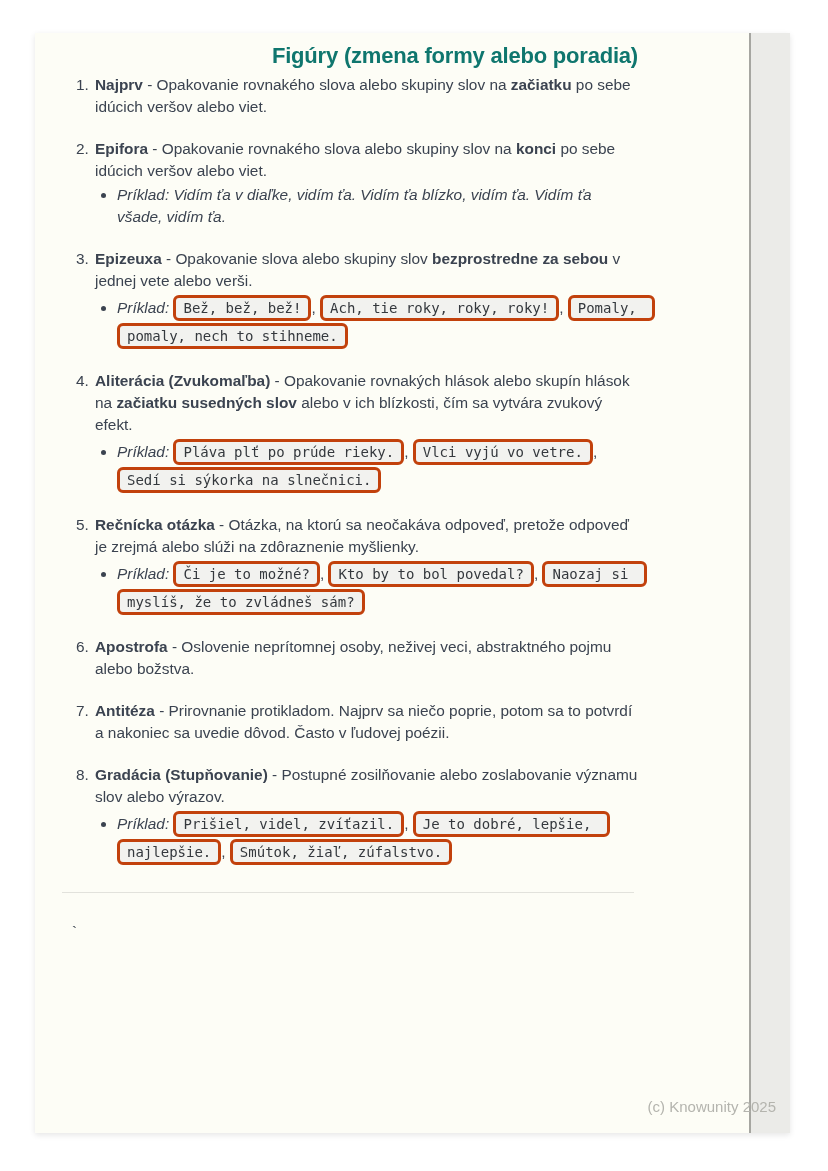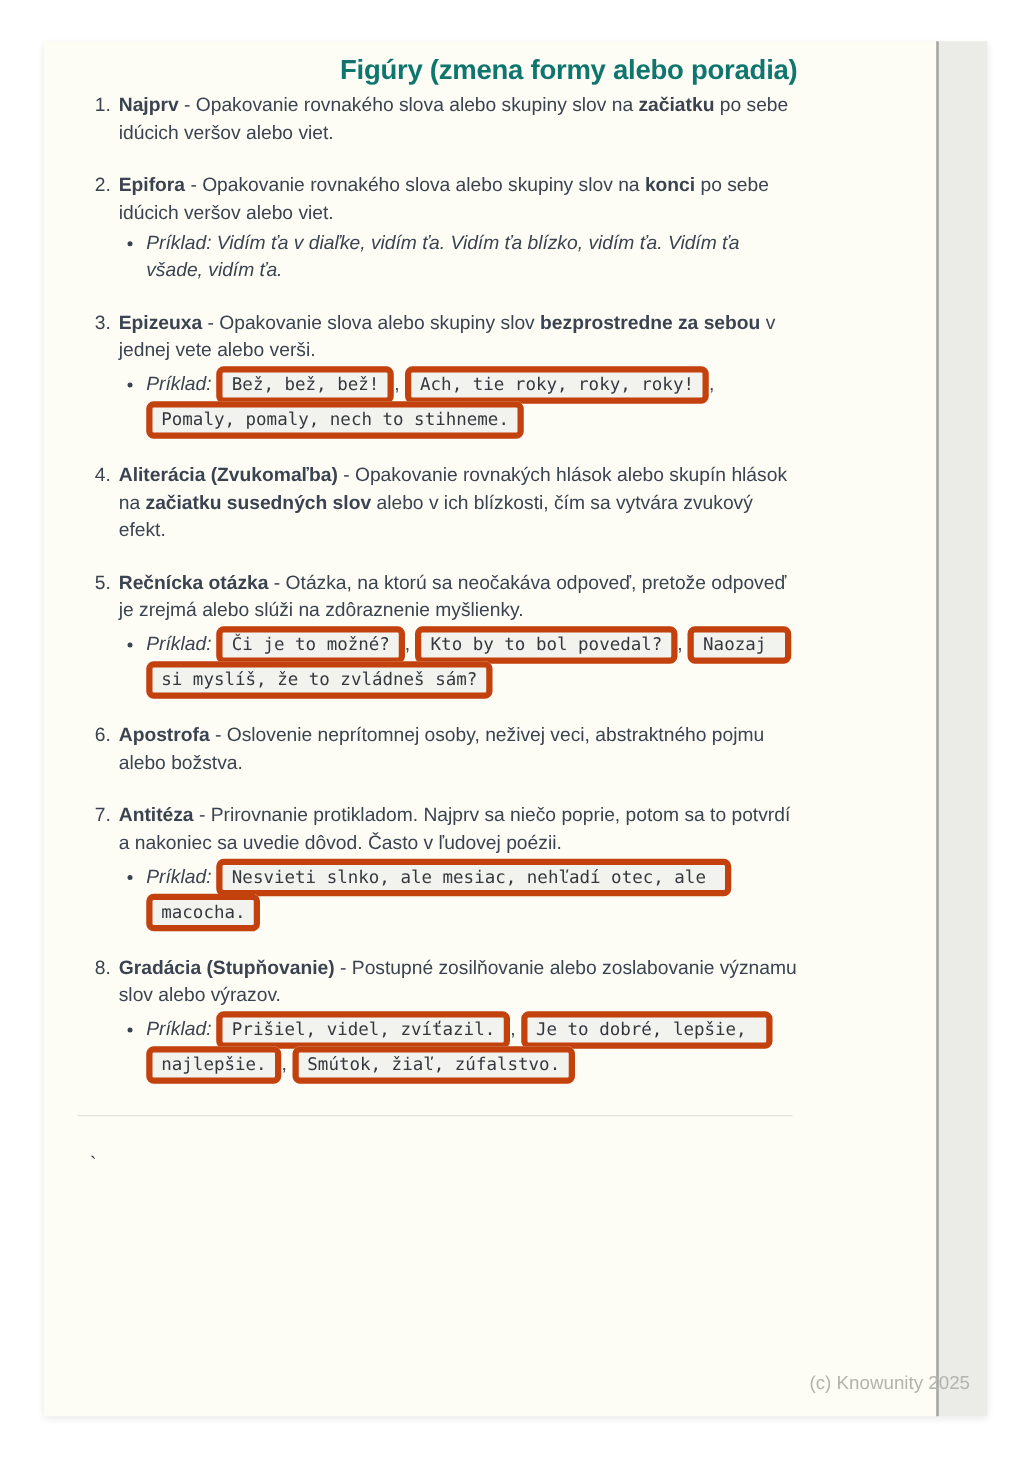--- a/index.html
+++ b/index.html
@@ -61,21 +61,21 @@
   ul.example > li{line-height:22px;}
   ul.example > li.has-code{line-height:27px;}
   .ex-italic{font-style:italic;}
   .ex-label{font-style:italic;}
   .code{
     font-family:"DejaVu Sans Mono",monospace;
     font-style:normal;
     font-size:14px;
     color:#34383d;
     background:#f2f2ef;
-    border:5px solid #c2410c;
+    border:3px solid #c2410c;
     border-radius:6px;
     padding:2px 7px;
     white-space:pre-wrap;
     -webkit-box-decoration-break:clone;
     box-decoration-break:clone;
   }
   .sep{font-style:normal;}
   hr.divider{
     border:none;
     border-top:1px solid #e2e2dc;
@@ -103,28 +103,28 @@
   <div class="content">
     <h1 class="doc-title">Figúry (zmena formy alebo poradia)</h1>
     <ol class="figures" id="figures-list">
         <li><span class="term">Najprv</span><span> - Opakovanie rovnakého slova alebo skupiny slov na </span><span class="b">začiatku</span><span> po sebe idúcich veršov alebo viet.</span></li>
         <li><span class="term">Epifora</span><span> - Opakovanie rovnakého slova alebo skupiny slov na </span><span class="b">konci</span><span> po sebe idúcich veršov alebo viet.</span><ul class="example">
             <li><span class="ex-italic">Príklad: Vidím ťa v diaľke, vidím ťa. Vidím ťa blízko, vidím ťa. Vidím ťa všade, vidím ťa.</span></li>
           </ul></li>
         <li><span class="term">Epizeuxa</span><span> - Opakovanie slova alebo skupiny slov </span><span class="b">bezprostredne za sebou</span><span> v jednej vete alebo verši.</span><ul class="example">
             <li class="has-code"><span class="ex-label">Príklad: </span><span class="code">Bež, bež, bež!</span><span class="sep">, </span><span class="code">Ach, tie roky, roky, roky!</span><span class="sep">, </span><span class="code">Pomaly, pomaly, nech to stihneme.</span></li>
           </ul></li>
-        <li><span class="term">Aliterácia (Zvukomaľba)</span><span> - Opakovanie rovnakých hlások alebo skupín hlások na </span><span class="b">začiatku susedných slov</span><span> alebo v ich blízkosti, čím sa vytvára zvukový efekt.</span></li>
+        <li><span class="term">Aliterácia (Zvukomaľba)</span><span> - Opakovanie rovnakých hlások alebo skupín hlások na </span><span class="b">začiatku susedných slov</span><span> alebo v ich blízkosti, čím sa vytvára zvukový efekt.</span><ul class="example">
+            <li class="has-code"><span class="ex-label">Príklad: </span><span class="code">Pláva plť po prúde rieky.</span><span class="sep">, </span><span class="code">Vlci vyjú vo vetre.</span><span class="sep">, </span><span class="code">Sedí si sýkorka na slnečnici.</span></li>
+          </ul></li>
         <li><span class="term">Rečnícka otázka</span><span> - Otázka, na ktorú sa neočakáva odpoveď, pretože odpoveď je zrejmá alebo slúži na zdôraznenie myšlienky.</span><ul class="example">
             <li class="has-code"><span class="ex-label">Príklad: </span><span class="code">Či je to možné?</span><span class="sep">, </span><span class="code">Kto by to bol povedal?</span><span class="sep">, </span><span class="code">Naozaj si myslíš, že to zvládneš sám?</span></li>
           </ul></li>
         <li><span class="term">Apostrofa</span><span> - Oslovenie neprítomnej osoby, neživej veci, abstraktného pojmu alebo božstva.</span></li>
-        <li><span class="term">Antitéza</span><span> - Prirovnanie protikladom. Najprv sa niečo poprie, potom sa to potvrdí a nakoniec sa uvedie dôvod. Často v ľudovej poézii.</span><ul class="example">
-            <li class="has-code"><span class="ex-label">Príklad: </span><span class="code">Nesvieti slnko, ale mesiac, nehľadí otec, ale macocha.</span></li>
-          </ul></li>
+        <li><span class="term">Antitéza</span><span> - Prirovnanie protikladom. Najprv sa niečo poprie, potom sa to potvrdí a nakoniec sa uvedie dôvod. Často v ľudovej poézii.</span></li>
         <li><span class="term">Gradácia (Stupňovanie)</span><span> - Postupné zosilňovanie alebo zoslabovanie významu slov alebo výrazov.</span><ul class="example">
             <li class="has-code"><span class="ex-label">Príklad: </span><span class="code">Prišiel, videl, zvíťazil.</span><span class="sep">, </span><span class="code">Je to dobré, lepšie, najlepšie.</span><span class="sep">, </span><span class="code">Smútok, žiaľ, zúfalstvo.</span></li>
           </ul></li>
       </ol>
     <hr class="divider">
     <p class="stray">`</p>
   </div>
   <div class="footer">(c) Knowunity 2025</div>
 </div>
 

